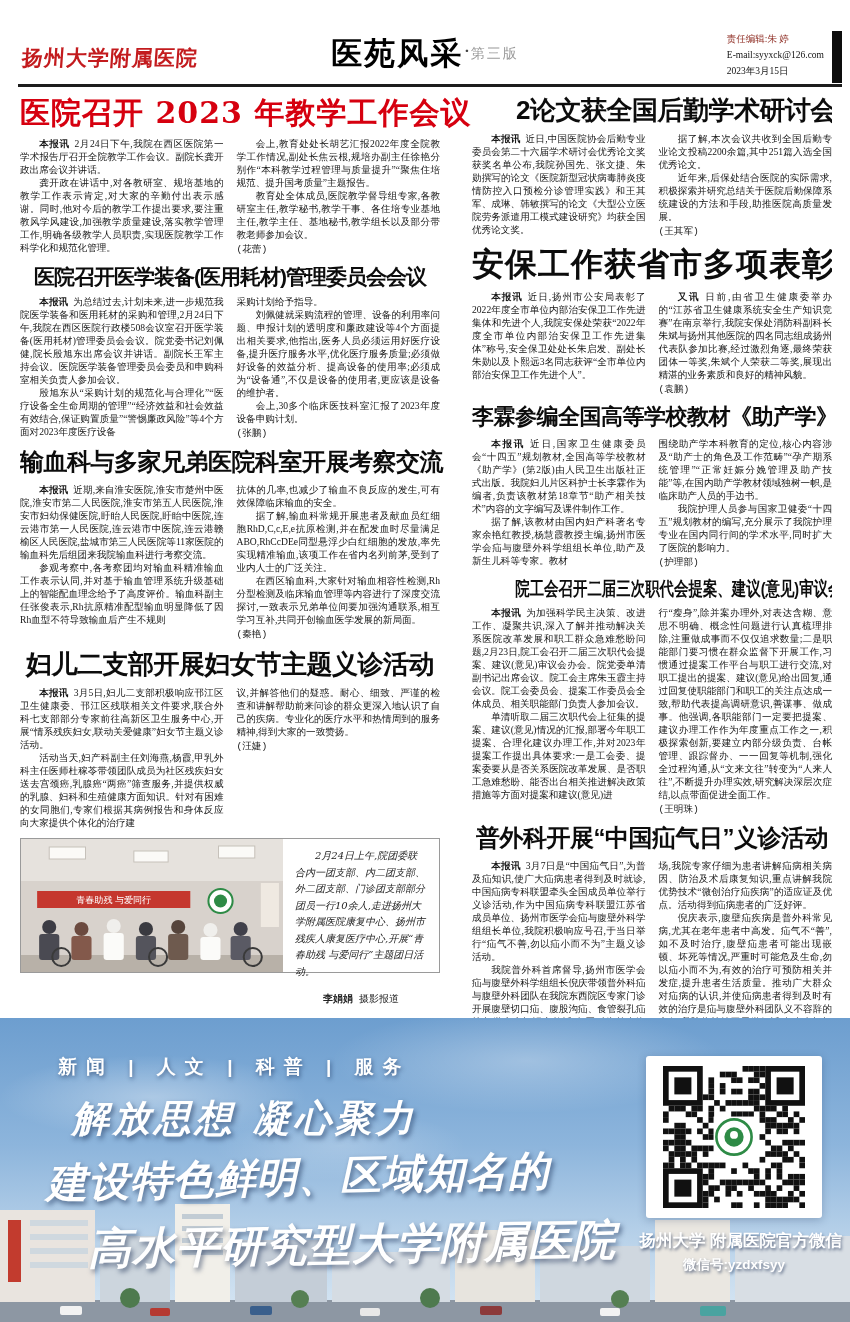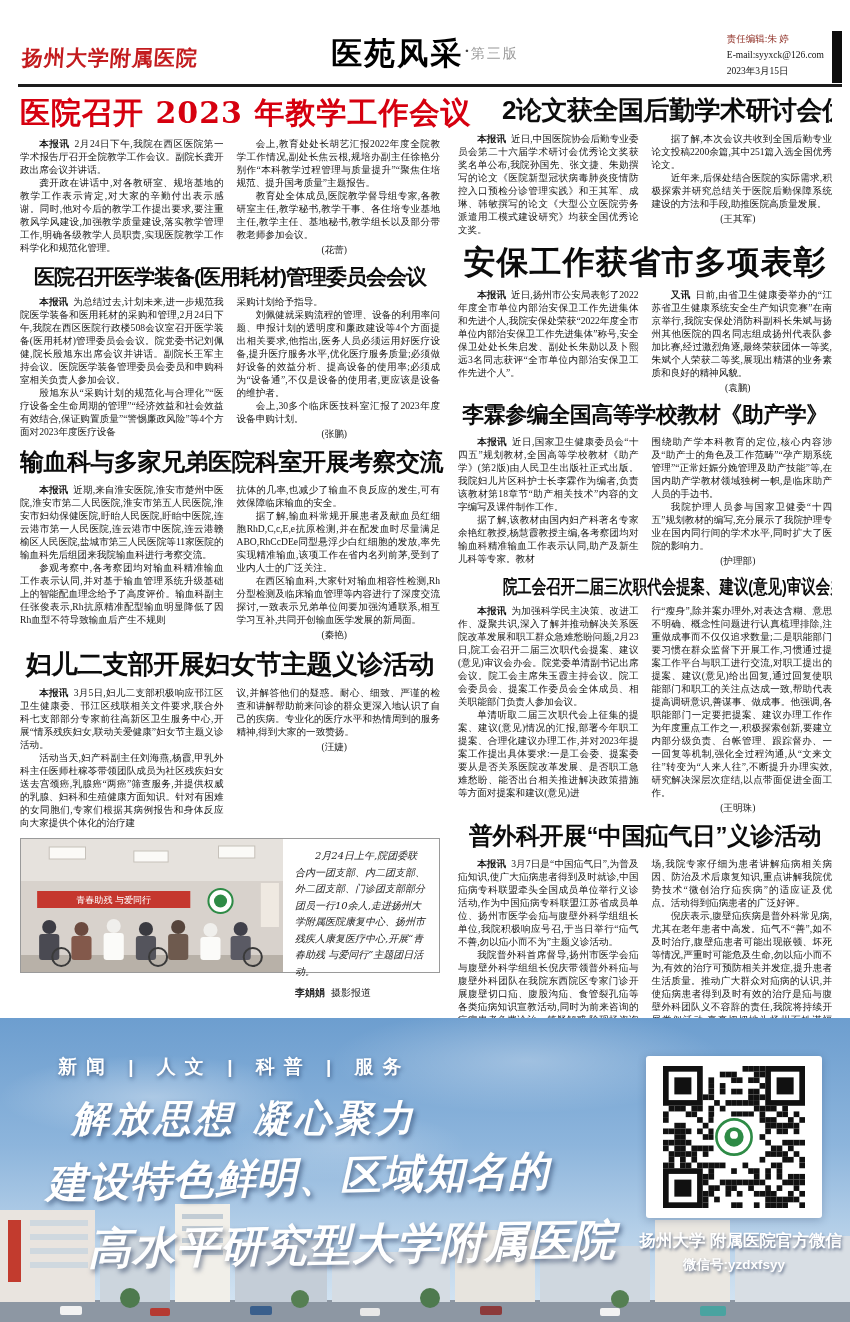--- a/index.html
+++ b/index.html
@@ -11,50 +11,50 @@
          font-size:21px;color:#c31b1e;letter-spacing:1px;transform:skewX(-4deg);}
   .section-title{position:absolute;left:0;right:0;top:33px;text-align:center;white-space:nowrap;}
   .section-big{font-family:"Liberation Sans",sans-serif;font-weight:900;font-size:31px;color:#000;letter-spacing:2px;}
   .section-dot{font-size:22px;color:#444;vertical-align:6px;}
   .section-edition{font-family:"Liberation Sans",sans-serif;font-size:14px;color:#9a9a9a;letter-spacing:2px;vertical-align:6px;}
   .header-right{position:absolute;right:26px;top:31px;text-align:left;font-size:9.5px;line-height:16px;color:#111;}
   .header-right .ed{color:#8d2a20;}
   .header-bar{position:absolute;right:8px;top:31px;width:10px;height:52px;background:#0d0d0d;}
   .header-rule{position:absolute;left:18px;right:8px;top:84px;height:2.5px;background:#1c1c1c;}
   
-  .main{position:absolute;top:94px;left:20px;width:812px;height:924px;display:flex;gap:18px;overflow:hidden;}
+  .main{position:absolute;top:94px;left:20px;width:812px;height:924px;display:flex;gap:32px;overflow:hidden;}
   .col-left{width:420px;flex:none;}
   .col-right{flex:1;min-width:0;}
   .article{margin-bottom:9px;}
   .a-title{margin:2px 0 7px;text-align:center;font-family:"Liberation Sans",sans-serif;font-weight:900;
            color:#0c0c0c;line-height:1.12;white-space:nowrap;}
   .t-red{font-family:"DejaVu Serif",serif;color:#d6000f;font-size:30px;letter-spacing:1px;}
   .t-equipment{font-size:21px;letter-spacing:-1px;}
   .t-blood{font-size:24px;letter-spacing:-0.5px;}
   .t-women{font-size:26px;letter-spacing:-0.5px;}
   .t-paper{font-size:26px;letter-spacing:-0.5px;margin-left:44px;}
   .t-security{font-size:32px;letter-spacing:1px;}
   .t-midwifery{font-size:22px;letter-spacing:-0.5px;}
   .t-union{font-size:19px;transform:scaleX(0.76);transform-origin:center;}
   .t-hernia{font-size:24px;letter-spacing:-0.5px;}
   .body2{display:flex;gap:13px;}
   .bcol{flex:1;min-width:0;font-size:9.6px;line-height:13px;text-align:justify;color:#161616;}
   .bcol p{margin:0;text-indent:2em;}
   .bcol p.noind{text-indent:0;}
   .lede{font-family:"Liberation Sans",sans-serif;font-weight:bold;margin-right:5px;}
-  .sign{text-align:center;text-indent:0 !important;font-family:Liberation Serif, serif;
+  .sign{text-align:left;text-indent:0 !important;font-family:Liberation Mono, monospace;
         padding-right:8px;margin-top:2px !important;}
   
   .photo-box{display:flex;border:1px solid #9a9a9a;height:133px;margin-top:4px;background:#fff;}
   .photo{width:262px;flex:none;}
   .photo svg{display:block;width:100%;height:100%;}
   .caption{flex:1;padding:9px 12px 4px 12px;font-family:"DejaVu Serif",serif;font-style:italic;
            font-size:10px;line-height:16.5px;color:#222;}
   .caption p{margin:0;text-indent:2em;}
-  .caption .credit{text-indent:0;margin-top:5px;font-style:normal;}
+  .caption .credit{text-indent:0;text-align:center;margin-top:11px;font-style:normal;}
   .caption .credit b{font-family:"Liberation Sans",sans-serif;margin-right:6px;}
   
   .banner{position:absolute;left:0;right:0;top:1018px;height:304px;overflow:hidden;
     background:
       radial-gradient(ellipse 220px 60px at 18% 26%, rgba(255,255,255,.35), transparent 70%),
       radial-gradient(ellipse 280px 75px at 62% 14%, rgba(255,255,255,.30), transparent 70%),
       radial-gradient(ellipse 180px 50px at 40% 42%, rgba(255,255,255,.22), transparent 70%),
       linear-gradient(180deg,#6d9ecf 0%,#8db5dc 42%,#bad3ea 74%,#dae8f4 100%); padding-left: 40px;}
   .cityscape{position:absolute;left:0;bottom:0;width:100%;height:140px;}
   .banner-nav{position:absolute;left:58px;top:36px;color:#fff;font-family:"Liberation Sans",sans-serif;
@@ -227,21 +227,21 @@
             <p class="sign">(袁鹏)</p>
           </div>
         </div>
       </section>
 
       <section class="article">
         <h2 class="a-title t-midwifery">李霖参编全国高等学校教材《助产学》</h2>
         <div class="body2">
           <div class="bcol">
             <p><b class="lede">本报讯</b><span>近日,国家卫生健康委员会“十四五”规划教材,全国高等学校教材《助产学》(第2版)由人民卫生出版社正式出版。我院妇儿片区科护士长李霖作为编者,负责该教材第18章节“助产相关技术”内容的文字编写及课件制作工作。</span></p>
-            <p>据了解,该教材由国内妇产科著名专家余艳红教授,杨慧霞教授主编,各考察团均对输血科精准输血工作表示认同,助产及新生儿科等专家。教材</p>
+            <p>据了解,该教材由国内妇产科著名专家余艳红教授,杨慧霞教授主编,扬州市医学会疝与腹壁外科学组组长单位,助产及新生儿科等专家。教材</p>
           </div>
           <div class="bcol">
             <p class="noind">围绕助产学本科教育的定位,核心内容涉及“助产士的角色及工作范畴”“孕产期系统管理”“正常妊娠分娩管理及助产技能”等,在国内助产学教材领域独树一帜,是临床助产人员的手边书。</p>
             <p>我院护理人员参与国家卫健委“十四五”规划教材的编写,充分展示了我院护理专业在国内同行间的学术水平,同时扩大了医院的影响力。</p>
             <p class="sign">(护理部)</p>
           </div>
         </div>
       </section>
 
       <section class="article">

